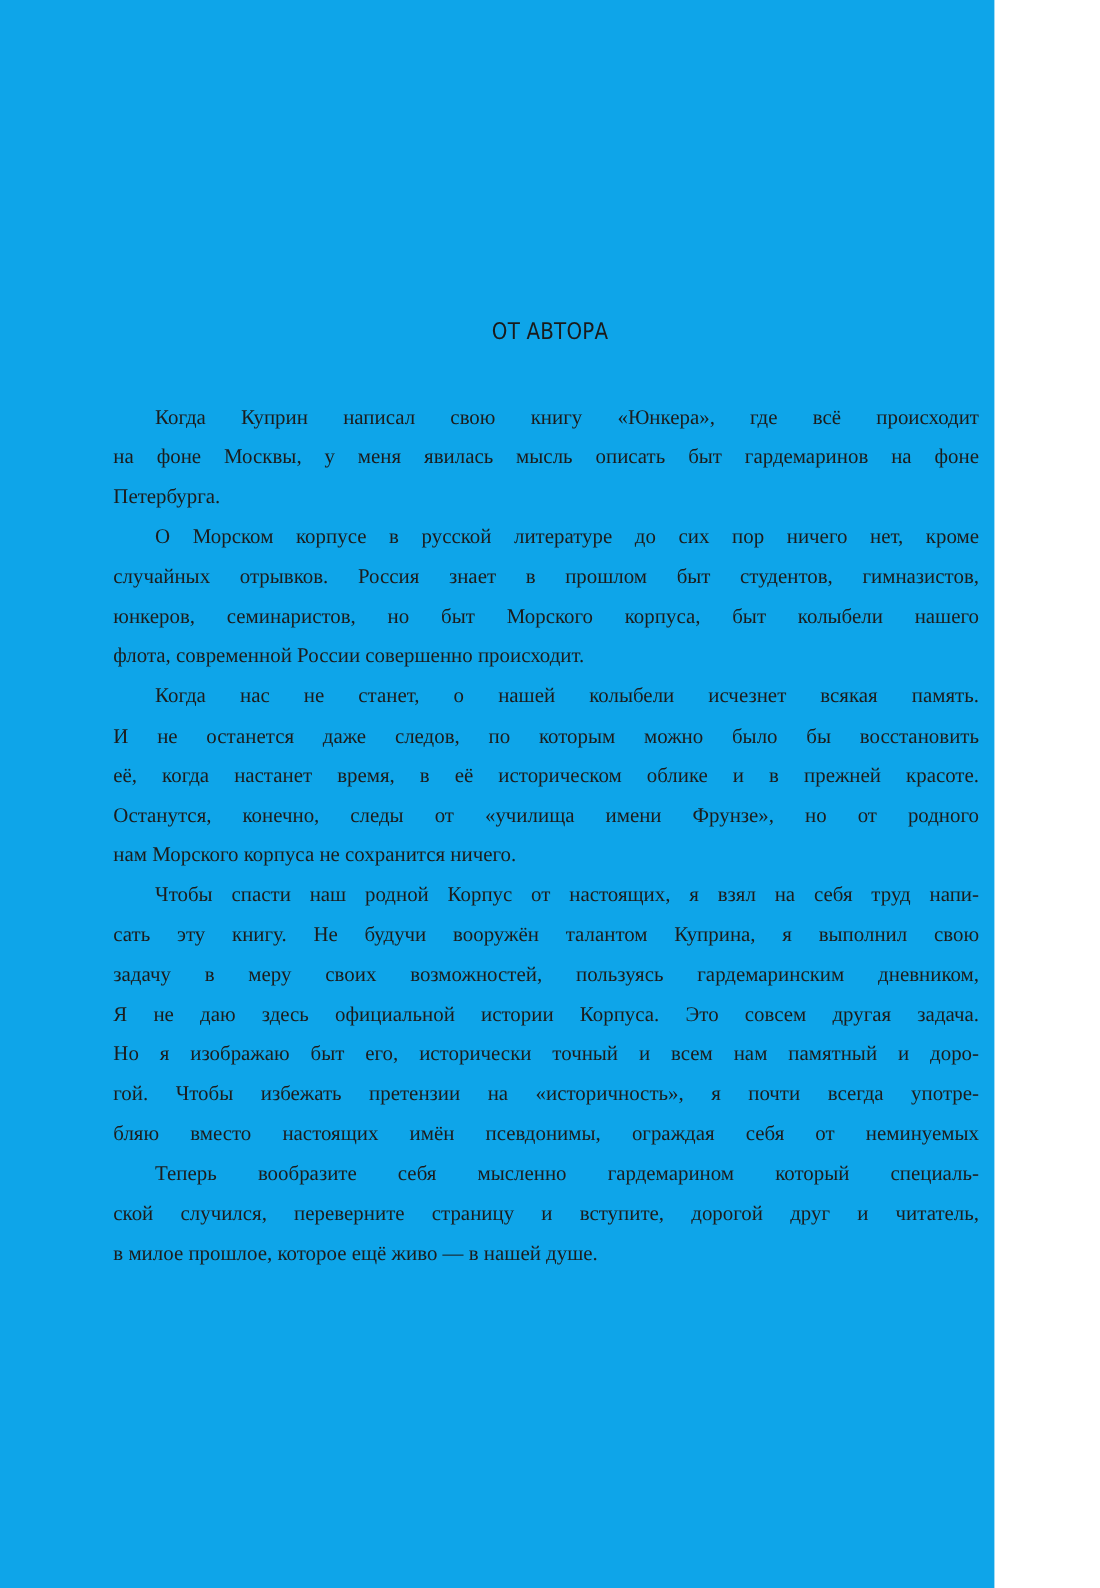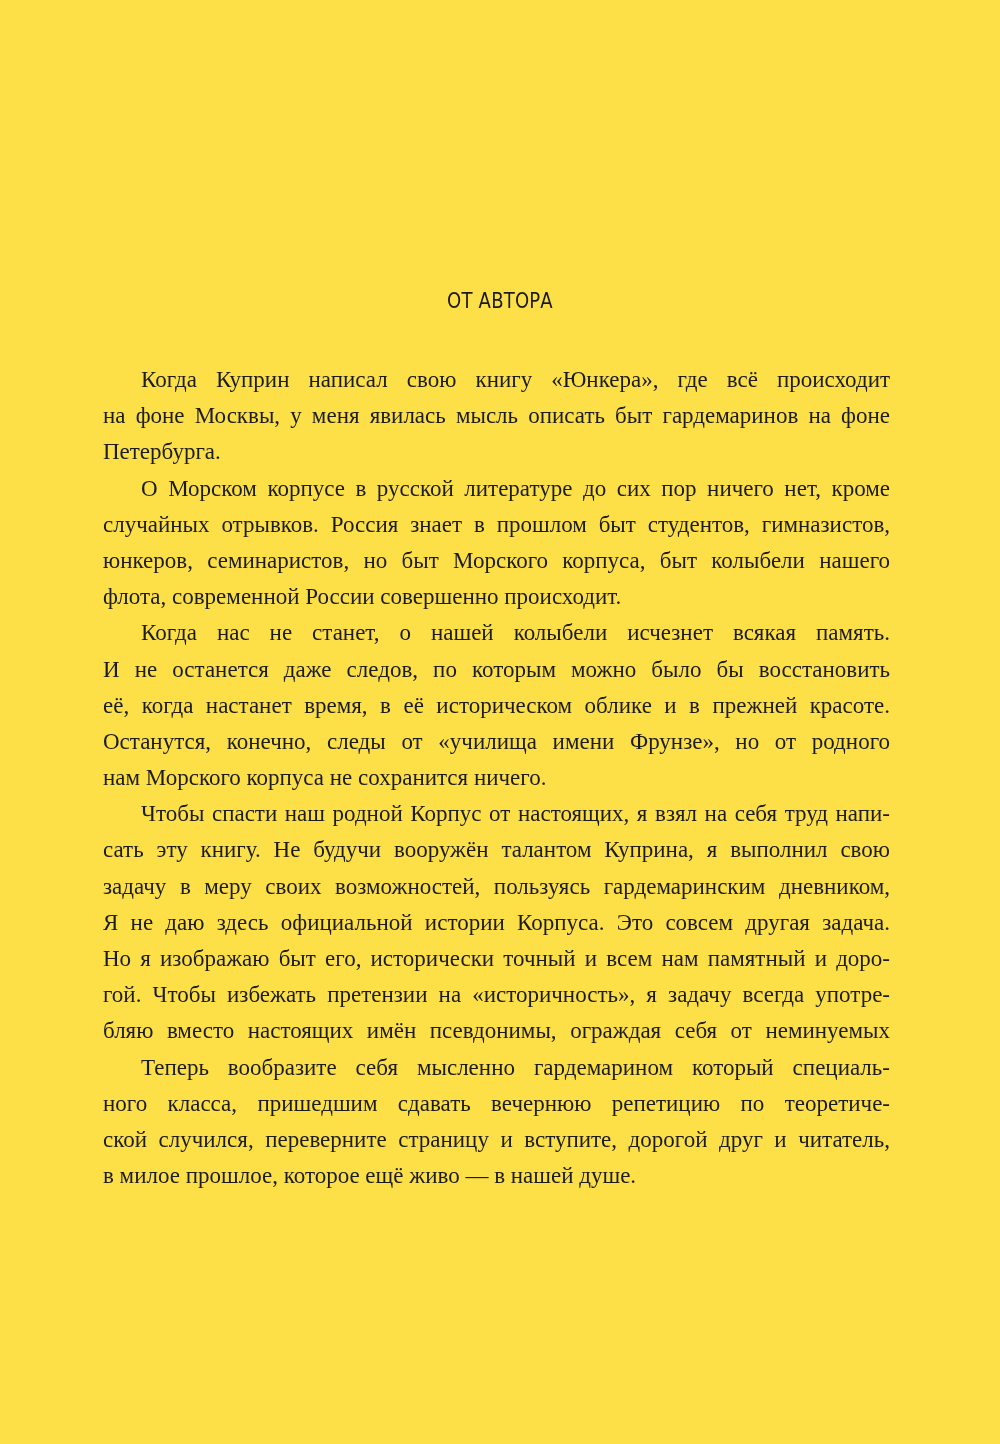--- a/index.html
+++ b/index.html
@@ -10,23 +10,23 @@
     body {
       width: 1000px;
       height: 1444px;
       position: relative;
       overflow: hidden;
       color: #1a1a1a;
     }
     .page {
       position: absolute;
       left: 0; top: 0;
-      width: 1000px;
+      width: 904px;
       height: 1444px;
-      background: #fde047;
+      background: #0ea5e9;
     }
     .heading {
       position: absolute;
       top: 286px;
       left: 0;
       width: 1000px;
       text-align: center;
       font-family: "DejaVu Sans", "Liberation Sans", sans-serif;
       font-size: 21px;
       letter-spacing: 0.2px;
@@ -34,21 +34,21 @@
       line-height: 30px;
       transform: scaleX(0.86);
       transform-origin: 50% 50%;
     }
     .body-text {
       position: absolute;
       left: 103px;
       top: 362px;
       width: 787px;
       font-family: "Liberation Serif", "DejaVu Serif", serif;
-      font-size: 23px;
+      font-size: 19px;
       color: #1c1c1c;
     }
     .line {
       display: block;
       height: 36.2px;
       line-height: 36px;
       white-space: nowrap;
       text-align: justify;
       text-align-last: justify;
       overflow: visible;
@@ -88,25 +88,24 @@
       <span class="line">Останутся, конечно, следы от «училища имени Фрунзе», но от родного</span>
       <span class="line last">нам Морского корпуса не сохранится ничего.</span>
     </div>
 
     <div>
       <span class="line indent">Чтобы спасти наш родной Корпус от настоящих, я взял на себя труд напи-</span>
       <span class="line">сать эту книгу. Не будучи вооружён талантом Куприна, я выполнил свою</span>
       <span class="line">задачу в меру своих возможностей, пользуясь гардемаринским дневником,</span>
       <span class="line">Я не даю здесь официальной истории Корпуса. Это совсем другая задача.</span>
       <span class="line">Но я изображаю быт его, исторически точный и всем нам памятный и доро-</span>
-      <span class="line">гой. Чтобы избежать претензии на «историчность», я задачу всегда употре-</span>
+      <span class="line">гой. Чтобы избежать претензии на «историчность», я почти всегда употре-</span>
       <span class="line">бляю вместо настоящих имён псевдонимы, ограждая себя от неминуемых</span>
     </div>
 
     <div>
       <span class="line indent">Теперь вообразите себя мысленно гардемарином который специаль-</span>
-      <span class="line">ного класса, пришедшим сдавать вечернюю репетицию по теоретиче-</span>
       <span class="line">ской случился, переверните страницу и вступите, дорогой друг и читатель,</span>
       <span class="line last">в милое прошлое, которое ещё живо — в нашей душе.</span>
     </div>
 
   </div>
 </div>
 
 </body></html>

